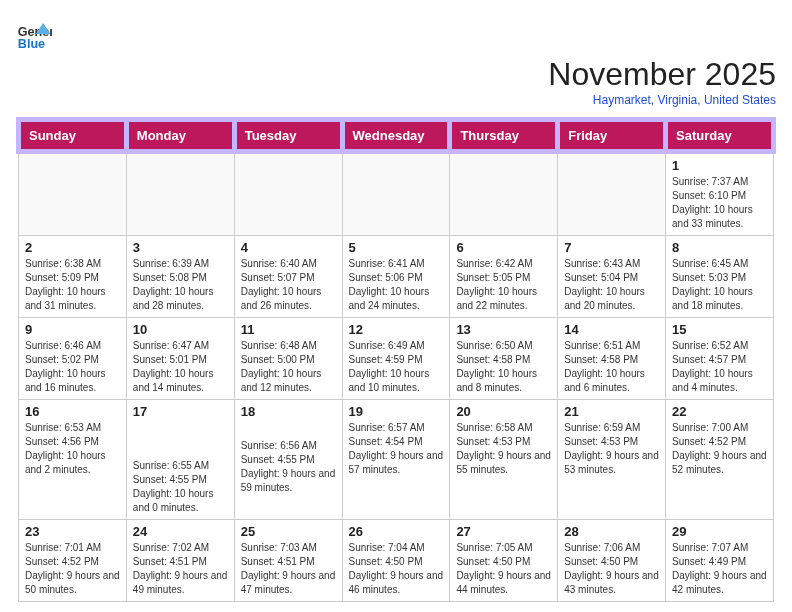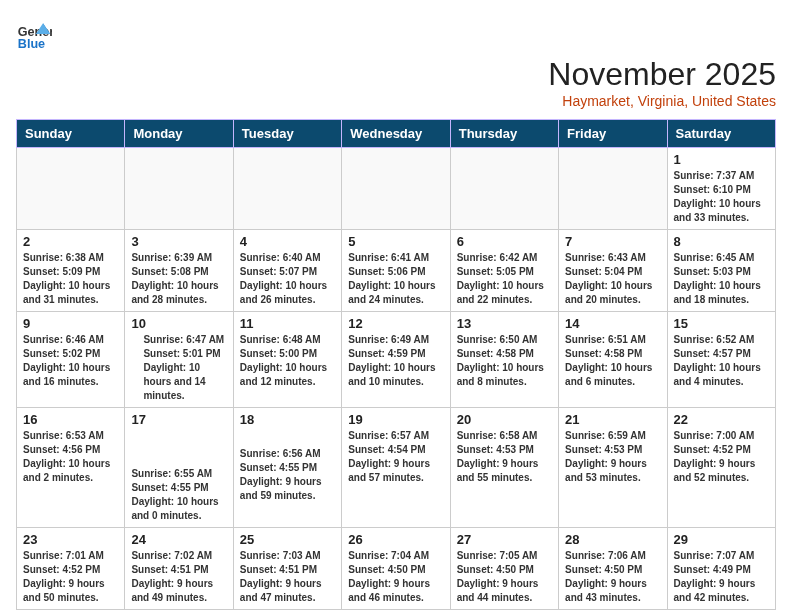--- a/index.html
+++ b/index.html
@@ -28,36 +28,36 @@
     .title-area {
       text-align: right;
       margin-top: 40px;
     }
     .month-year {
       font-size: 32px;
       font-weight: normal;
       color: #222;
     }
     .location {
-      font-size: 14px;
-      color: #c2410c;
+      font-size: 12px;
+      color: #1d4ed8;
     }
     .calendar {
       width: 100%;
       border-collapse: collapse;
       border: 1px solid #ccc;
     }
     .calendar th {
-      background-color: #0c4a6e;
+      background-color: #be185d;
       color: #fff;
       font-size: 13px;
       font-weight: bold;
       padding: 6px 8px;
       text-align: left;
-      border: 1px solid #c4b5fd;
+      border: 5px solid #c4b5fd;
     }
     .calendar td {
       border: 1px solid #ccc;
       vertical-align: top;
       padding: 4px 6px;
       width: calc(100% / 7);
       min-height: 70px;
       font-size: 10.5px;
       color: #333;
       background: #fff;
@@ -69,21 +69,20 @@
       font-size: 13px;
       font-weight: bold;
       color: #222;
       display: block;
       margin-bottom: 2px;
     }
     .day-info {
       font-size: 10px;
       color: #333;
       line-height: 1.4;
-      font-weight: bold;
     }
   </style>
 </head>
 <body>
 
 <div class="header-area">
   <div class="logo">
     <svg class="logo-icon" viewBox="0 0 40 40">
       <text x="2" y="22" font-size="14" font-family="Arial" font-weight="bold" fill="#333">General</text>
       <text x="2" y="36" font-size="14" font-family="Arial" font-weight="bold" fill="#1a73c8">Blue</text>
@@ -170,21 +169,21 @@
       </tr>
       <tr>
         <td>
           <span class="day-number">9</span>
           <div class="day-info" style="white-space: pre-line;">Sunrise: 6:46 AM
 Sunset: 5:02 PM
 Daylight: 10 hours and 16 minutes.</div>
         </td>
         <td>
           <span class="day-number">10</span>
-          <div class="day-info" style="white-space: pre-line; margin-left: 12px;">Sunrise: 6:47 AM
+          <div class="day-info" style="white-space: pre-line;">Sunrise: 6:47 AM
 Sunset: 5:01 PM
 Daylight: 10 hours and 14 minutes.</div>
         </td>
         <td>
           <span class="day-number">11</span>
           <div class="day-info" style="white-space: pre-line;">Sunrise: 6:48 AM
 Sunset: 5:00 PM
 Daylight: 10 hours and 12 minutes.</div>
         </td>
         <td>

